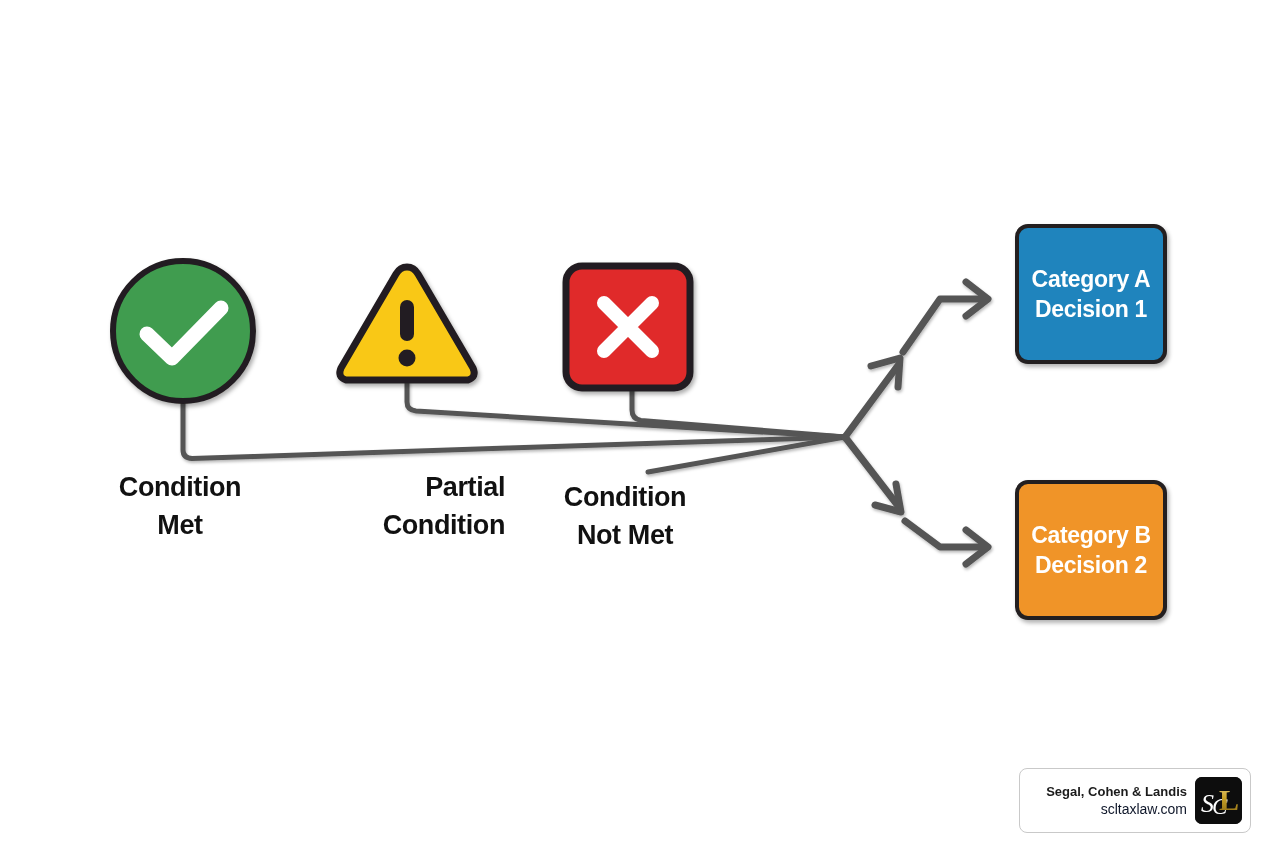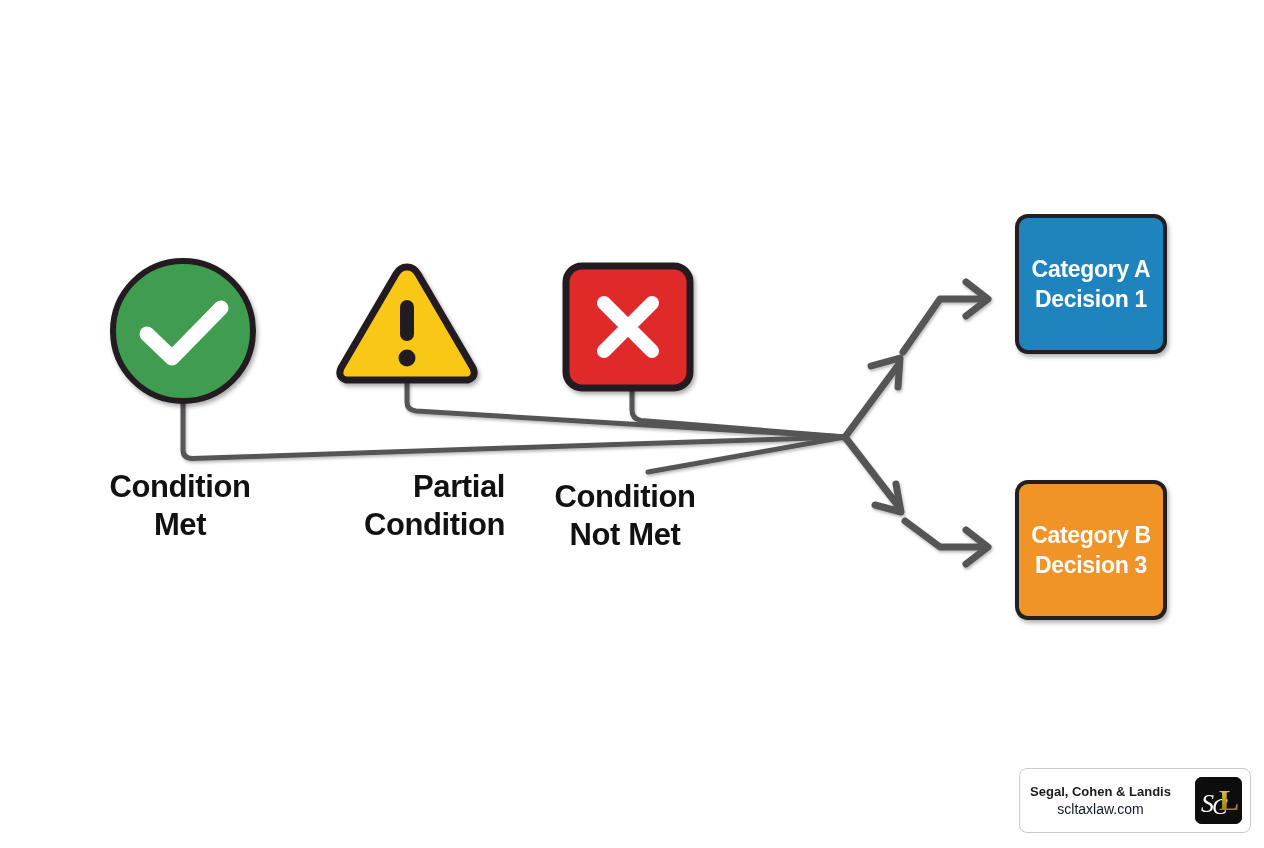--- a/index.html
+++ b/index.html
@@ -20,21 +20,21 @@
     top: 0;
     left: 0;
     width: 1264px;
     height: 848px;
   }
   .status-label {
     position: absolute;
     text-align: center;
     font-family: "Liberation Sans", "DejaVu Sans", sans-serif;
     font-weight: bold;
-    font-size: 31px;
+    font-size: 27px;
     line-height: 38px;
     color: #111111;
     letter-spacing: -0.4px;
     white-space: pre-line;
   }
   #label-condition-met { left: 80px;  top: 468px; width: 200px; }
   #label-partial       { left: 305px; top: 468px; width: 200px; text-align: right; }
   #label-not-met       { left: 525px; top: 478px; width: 200px; }
 
   .decision-box {
@@ -49,21 +49,21 @@
     font-family: "Liberation Sans", "DejaVu Sans", sans-serif;
     font-weight: bold;
     font-size: 23px;
     line-height: 30px;
     color: #ffffff;
     white-space: pre-line;
     letter-spacing: -0.3px;
     box-shadow: 2px 3px 4px rgba(0,0,0,0.30);
   }
   #box-category-a {
-    left: 1015px; top: 214px; width: 152px; height: 140px;
+    left: 1015px; top: 224px; width: 152px; height: 140px;
     background: #1f84bd;
   }
   #box-category-b {
     left: 1015px; top: 480px; width: 152px; height: 140px;
     background: #f09428;
   }
 
   
   #watermark {
     position: absolute;
@@ -74,22 +74,22 @@
     background: #ffffff;
     border: 1px solid #c9c9c9;
     border-radius: 8px;
     box-sizing: border-box;
     display: flex;
     align-items: center;
     padding: 0 8px 0 10px;
   }
   #watermark-text {
     flex: 1;
-    text-align: center;
-    padding-right: 24px;
+    text-align: right;
+    padding-right: 8px;
   }
   #watermark-firm {
     font-family: "Liberation Sans", "DejaVu Sans", sans-serif;
     font-weight: bold;
     font-size: 13px;
     color: #1b1b1b;
     line-height: 17px;
     white-space: nowrap;
   }
   #watermark-url {
@@ -182,21 +182,21 @@
 <div class="status-label" id="label-partial">Partial
 Condition</div>
 
 <div class="status-label" id="label-not-met">Condition
 Not Met</div>
 
 <div class="decision-box" id="box-category-a">Category A
 Decision 1</div>
 
 <div class="decision-box" id="box-category-b">Category B
-Decision 3</div>
+Decision 2</div>
 
 <div id="watermark">
   <div id="watermark-text">
     <div id="watermark-firm">Segal, Cohen &amp; Landis</div>
     <div id="watermark-url">scltaxlaw.com</div>
   </div>
   <div id="watermark-logo">
     <svg viewBox="0 0 47 47" width="47" height="47">
       <rect x="0" y="0" width="47" height="47" rx="7" fill="#0d0d0d"></rect>
       <text x="6" y="35" font-family="&quot;Liberation Serif&quot;, &quot;DejaVu Serif&quot;, serif" font-size="26" font-style="italic" fill="#ffffff">S</text>

